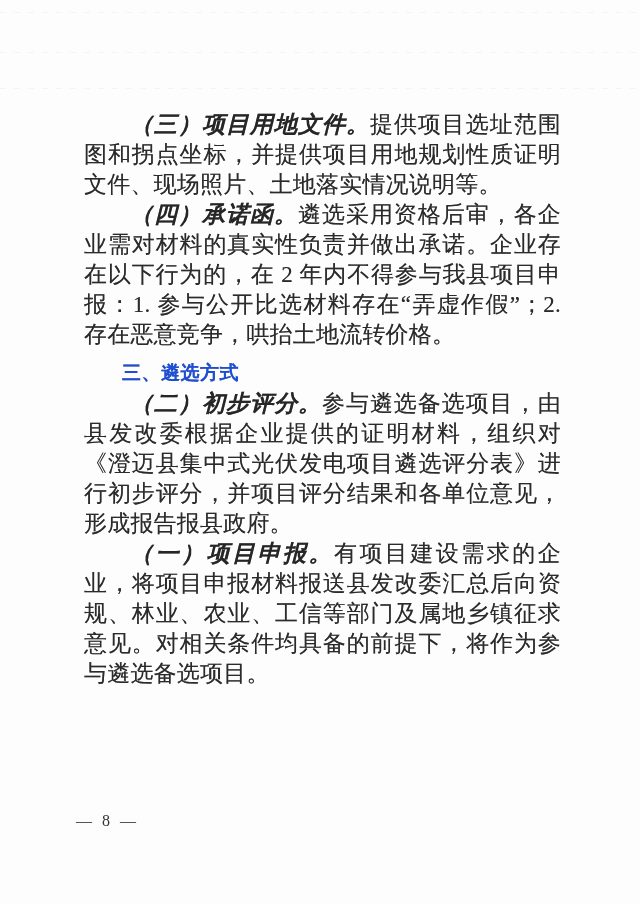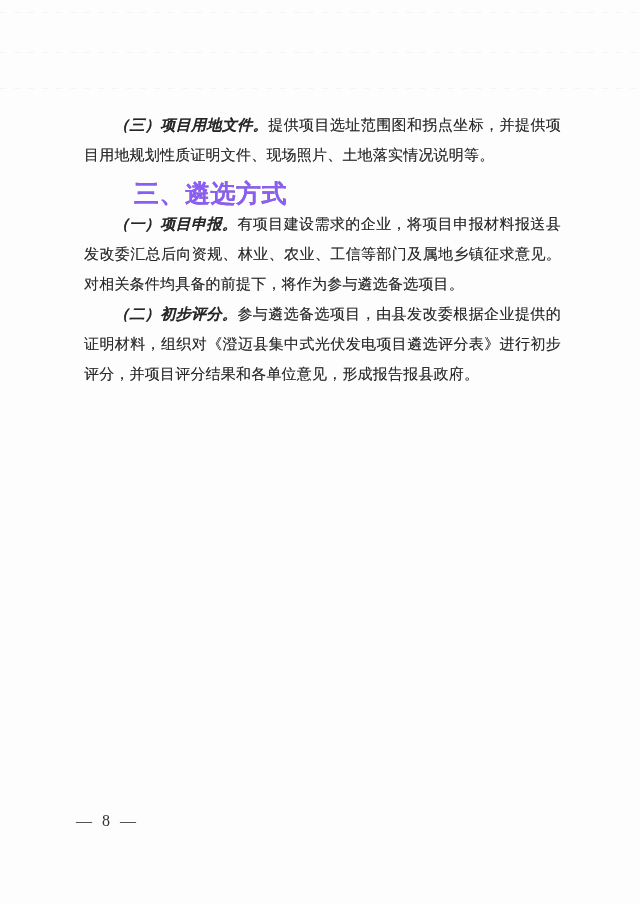--- a/index.html
+++ b/index.html
@@ -31,41 +31,41 @@
   .artifact-3 { top: 88px; }
 
   .content {
     position: absolute;
     left: 84px;
     top: 110px;
     width: 477px;
   }
   .para {
     margin: 0;
-    font-size: 15px;
+    font-size: 23px;
     line-height: 30px;
     text-align: justify;
     text-justify: inter-character;
     text-indent: 2em;
     letter-spacing: 0.2px;
     text-shadow: 0 0 0.4px rgba(45,45,45,0.55);
   }
   .para-lead {
     font-style: italic;
     font-weight: 600;
     color: #262626;
   }
   .section-heading {
     margin: 7px 0 0 0;
     font-family: "Liberation Sans", sans-serif;
-    font-size: 25px;
+    font-size: 19px;
     font-weight: bold;
     line-height: 32px;
     text-indent: 2em;
-    color: #8b5cf6;
+    color: #1d4ed8;
     letter-spacing: 0.5px;
     text-shadow: 0 0 0.4px rgba(34,34,34,0.5);
   }
   .page-number {
     position: absolute;
     left: 76px;
     top: 812px;
     font-size: 16px;
     letter-spacing: 3px;
     color: #333333;
@@ -78,25 +78,26 @@
 <div class="page">
 
   <div class="scan-artifact artifact-1"></div>
   <div class="scan-artifact artifact-2"></div>
   <div class="scan-artifact artifact-3"></div>
 
   <div class="content">
 
     <p class="para"><span class="para-lead">（三）项目用地文件。</span><span>提供项目选址范围图和拐点坐标，并提供项目用地规划性质证明文件、现场照片、土地落实情况说明等。</span></p>
 
+    <p class="para"><span class="para-lead">（四）承诺函。</span><span>遴选采用资格后审，各企业需对材料的真实性负责并做出承诺。企业存在以下行为的，在 2 年内不得参与我县项目申报：1. 参与公开比选材料存在“弄虚作假”；2. 存在恶意竞争，哄抬土地流转价格。</span></p>
 
     <h2 class="section-heading">三、遴选方式</h2>
 
+    <p class="para"><span class="para-lead">（二）初步评分。</span><span>参与遴选备选项目，由县发改委根据企业提供的证明材料，组织对《澄迈县集中式光伏发电项目遴选评分表》进行初步评分，并项目评分结果和各单位意见，形成报告报县政府。</span></p>
+
     <p class="para"><span class="para-lead">（一）项目申报。</span><span>有项目建设需求的企业，将项目申报材料报送县发改委汇总后向资规、林业、农业、工信等部门及属地乡镇征求意见。对相关条件均具备的前提下，将作为参与遴选备选项目。</span></p>
-
-    <p class="para"><span class="para-lead">（二）初步评分。</span><span>参与遴选备选项目，由县发改委根据企业提供的证明材料，组织对《澄迈县集中式光伏发电项目遴选评分表》进行初步评分，并项目评分结果和各单位意见，形成报告报县政府。</span></p>
 
 
   </div>
 
   <div class="page-number">— 8 —</div>
 
 </div>
 
 </body></html>

